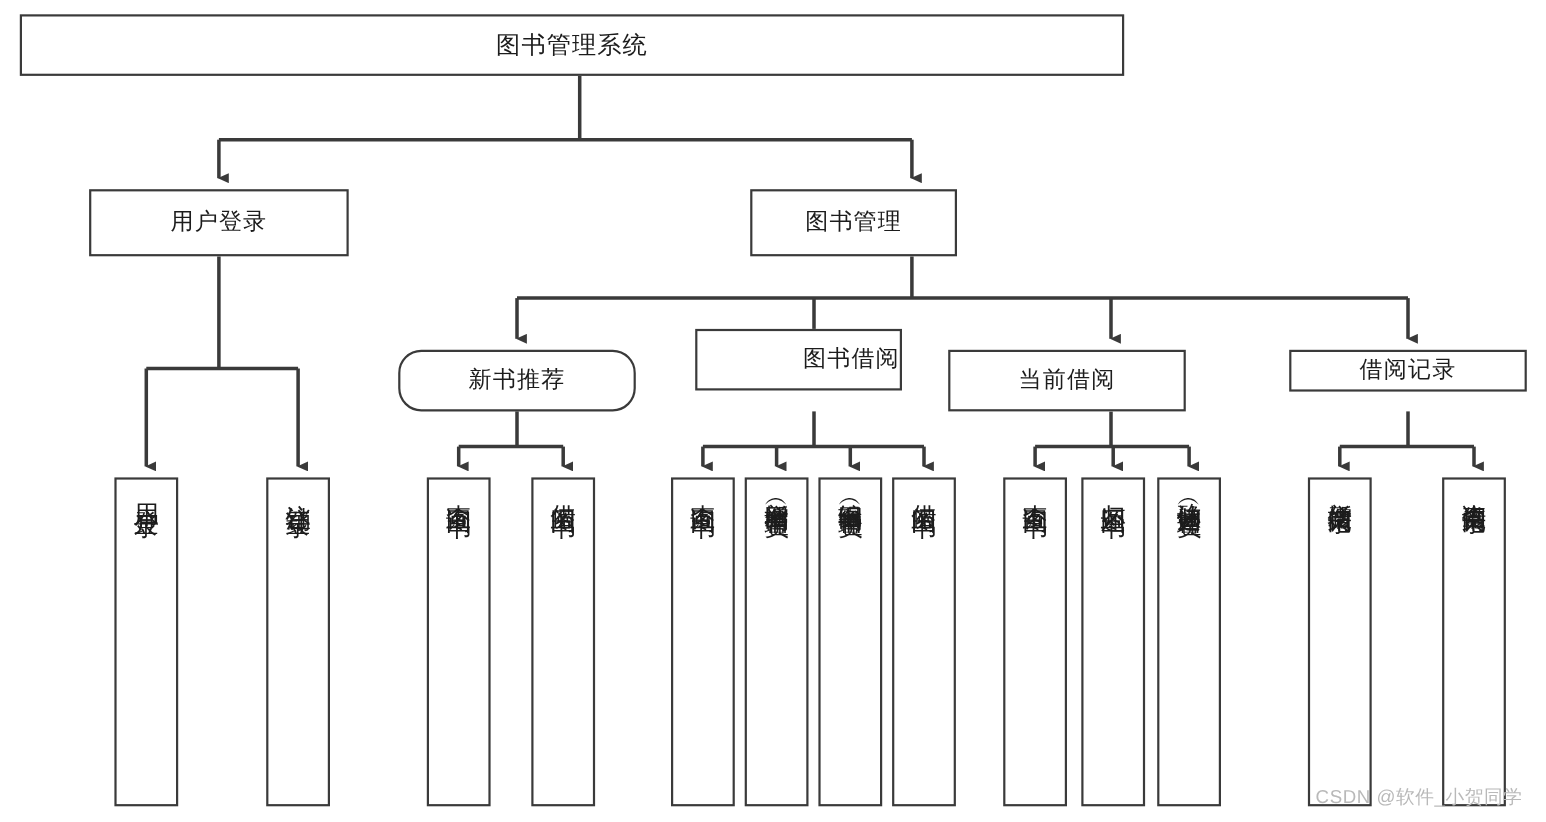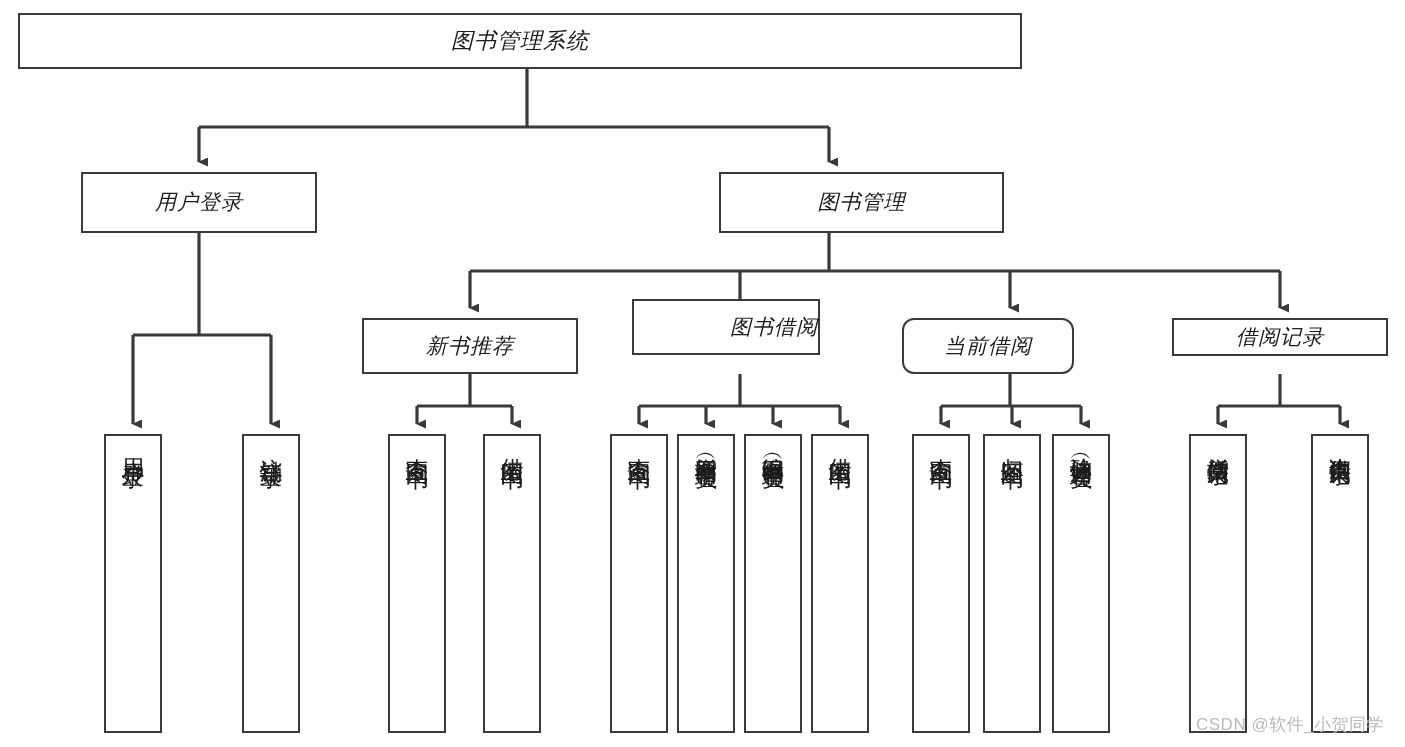--- a/index.html
+++ b/index.html
@@ -1,21 +1,21 @@
 <!DOCTYPE html>
 <html><head>
 <meta charset="utf-8">
 <style>
   html,body{margin:0;padding:0;background:#ffffff;}
   body{width:1405px;height:747px;overflow:hidden;font-family:"Liberation Sans","DejaVu Sans",sans-serif;}
   #diagram-root{position:relative;width:1405px;height:747px;background:#fff;}
   svg.wires{position:absolute;left:0;top:0;width:1405px;height:747px;}
   .node{position:absolute;box-sizing:border-box;background:#ffffff;border:2.5px solid #3a3a3a;display:flex;align-items:center;justify-content:center;}
   .node .lbl{color:#1c1c1c;text-align:center;line-height:1.18;}
-  .node.horiz .lbl{font-size:21px;letter-spacing:1px;white-space:nowrap;font-style:italic;}
+  .node.horiz .lbl{font-size:21px;letter-spacing:1px;white-space:nowrap;}
   .node.root .lbl{font-size:22px;letter-spacing:1px;}
   .node.vert{align-items:flex-start;justify-content:center;padding-top:4px;}
   .node.vert .lbl{
      writing-mode:vertical-rl;
      text-orientation:upright;
      font-size:23px;
      letter-spacing:3px;
      line-height:1;
      white-space:nowrap;
   }
@@ -77,31 +77,31 @@
     </g>
   </svg>
 
   <div class="node root horiz" style="left:18px;top:13px;width:1004px;height:56px;">
     <span class="lbl">图书管理系统</span>
   </div>
 
   <div class="node horiz" style="left:81px;top:172px;width:236px;height:61px;">
     <span class="lbl">用户登录</span>
   </div>
-  <div class="node horiz" style="left:719px;top:172px;width:285px;height:61px;">
+  <div class="node horiz" style="left:682px;top:172px;width:188px;height:61px;">
     <span class="lbl">图书管理</span>
   </div>
 
-  <div class="node horiz" style="left:362px;top:318px;width:216px;height:56px;">
+  <div class="node horiz" style="left:362px;top:318px;width:216px;height:56px;border-radius:21px;">
     <span class="lbl">新书推荐</span>
   </div>
   <div class="node horiz" style="left:632px;top:299px;width:188px;height:56px;justify-content:flex-end;">
     <span class="lbl">图书借阅</span>
   </div>
-  <div class="node horiz" style="left:902px;top:318px;width:172px;height:56px;border-radius:12px;">
+  <div class="node horiz" style="left:862px;top:318px;width:216px;height:56px;">
     <span class="lbl">当前借阅</span>
   </div>
   <div class="node horiz" style="left:1172px;top:318px;width:216px;height:38px;">
     <span class="lbl">借阅记录</span>
   </div>
 
   <div class="node vert" style="left:104px;top:434px;width:58px;height:299px;">
     <span class="lbl">用户登录</span>
   </div>
   <div class="node vert" style="left:242px;top:434px;width:58px;height:299px;">

